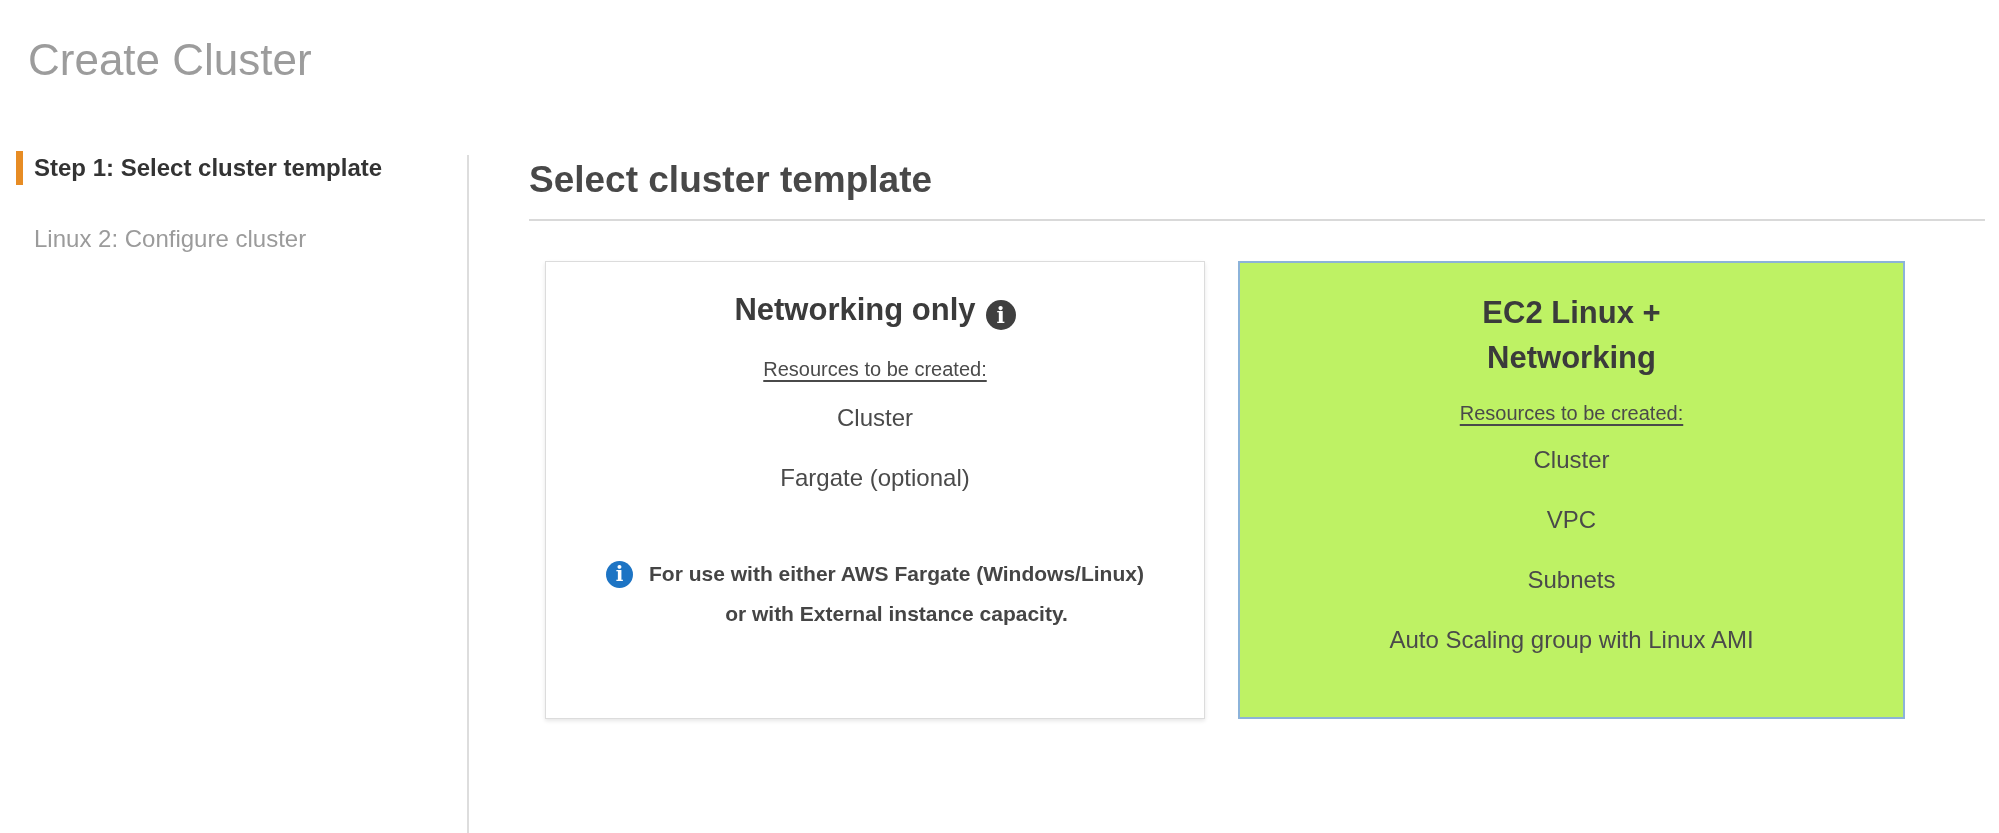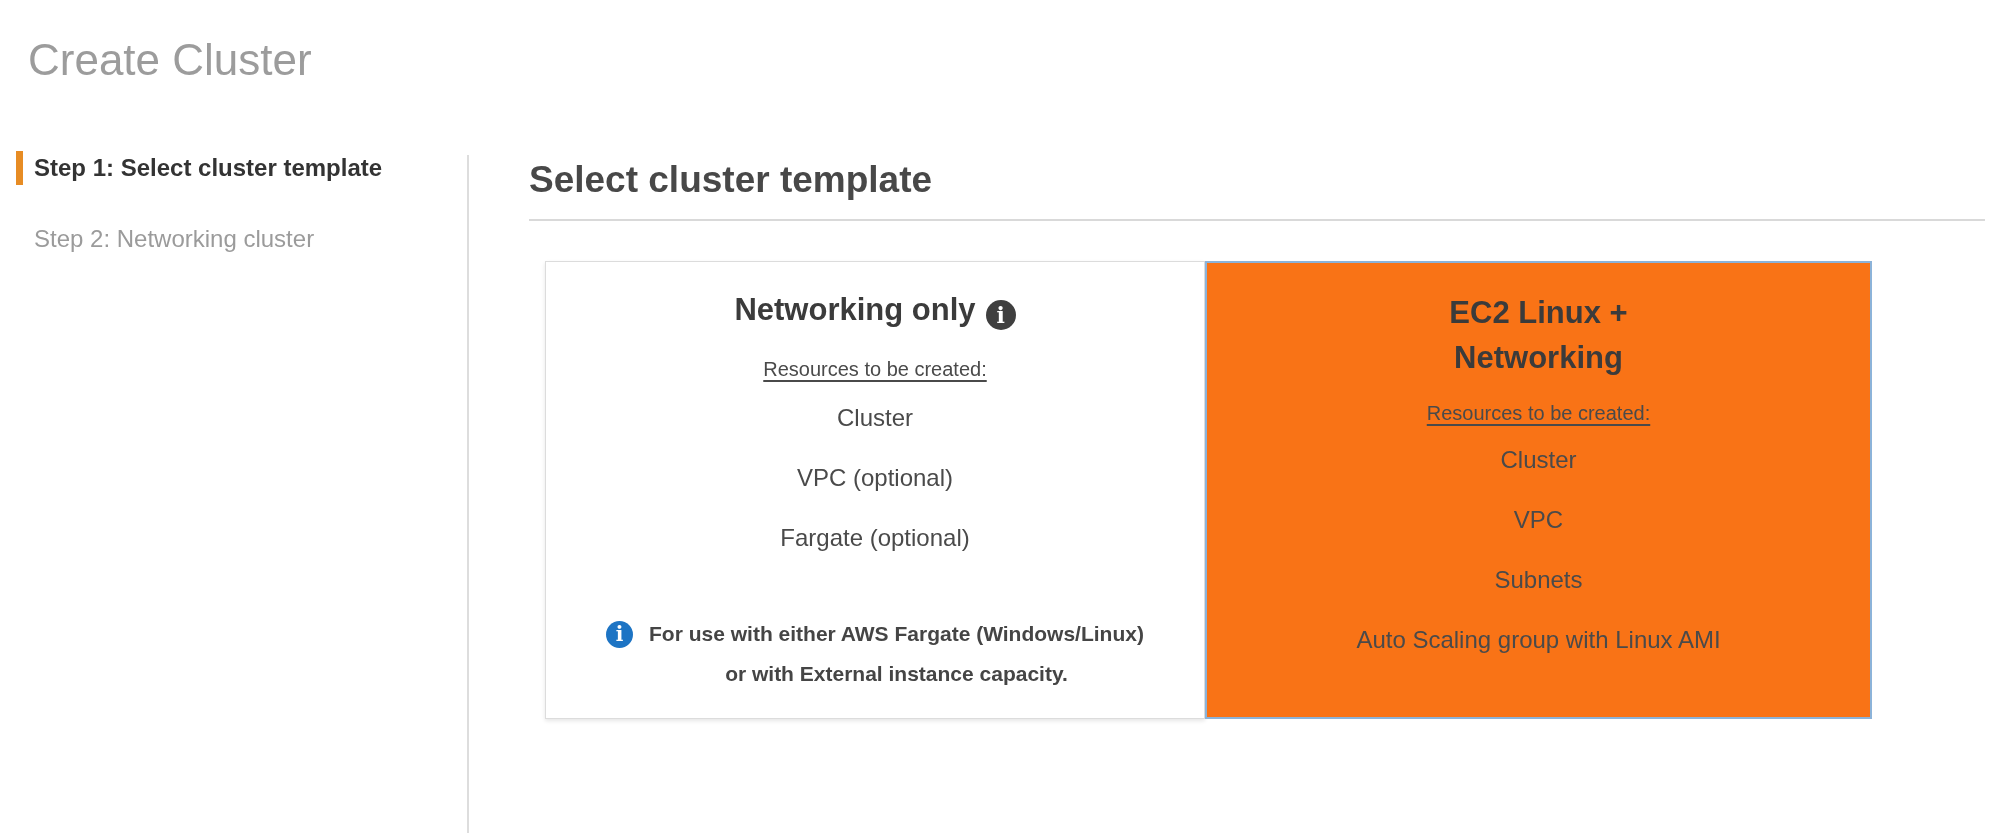--- a/index.html
+++ b/index.html
@@ -77,36 +77,37 @@
   .section-description {
     margin: 22px 0 0 0;
     max-width: 1422px;
     font-size: 24px;
     line-height: 37px;
     color: #666666;
   }
   
   .cards-row {
     display: flex;
+    gap: 33px;
     margin: 40px 0 0 16px;
   }
   .card {
     box-sizing: border-box;
     width: 660px;
     height: 458px;
     background: #ffffff;
     border: 1px solid #dcdcdc;
     box-shadow: 0 2px 4px rgba(0,0,0,0.10);
     text-align: center;
     padding: 30px 36px 0 36px;
     cursor: pointer;
   }
   .card.selected {
     width: 667px;
-    background: #f97316;
+    background: #bef264;
     border: 2px solid #8cb3d9;
     box-shadow: none;
     padding-top: 27px;
   }
   .card-title {
     font-size: 31px;
     line-height: 36px;
     font-weight: bold;
     color: #3b3b3b;
   }
@@ -184,40 +185,39 @@
 
 <div class="page">
 
   <h1 class="page-title">Create Cluster</h1>
 
   <div class="sidebar">
     <div class="step active">
       <span>Step 1: Select cluster template</span>
     </div>
     <div class="step">
-      <span>Step 2: Networking cluster</span>
+      <span>Linux 2: Configure cluster</span>
     </div>
   </div>
 
   <div class="v-divider"></div>
 
   <div class="main">
     <h2 class="section-heading">Select cluster template</h2>
     <hr class="section-divider">
 
     <div class="cards-row">
 
       <div class="card">
         <div class="card-title">
           <span>Networking only</span><span class="info-circle">i</span>
         </div>
         <div class="resources-heading">Resources to be created:</div>
         <ul class="resource-list">
           <li>Cluster</li>
-          <li>VPC (optional)</li>
           <li>Fargate (optional)</li>
         </ul>
         <div class="fargate-note">
           <span class="note-icon">i</span>
           <div class="note-text">
             <span>For use with either AWS Fargate (Windows/Linux)</span>
             <span>or with External instance capacity.</span>
           </div>
         </div>
       </div>

